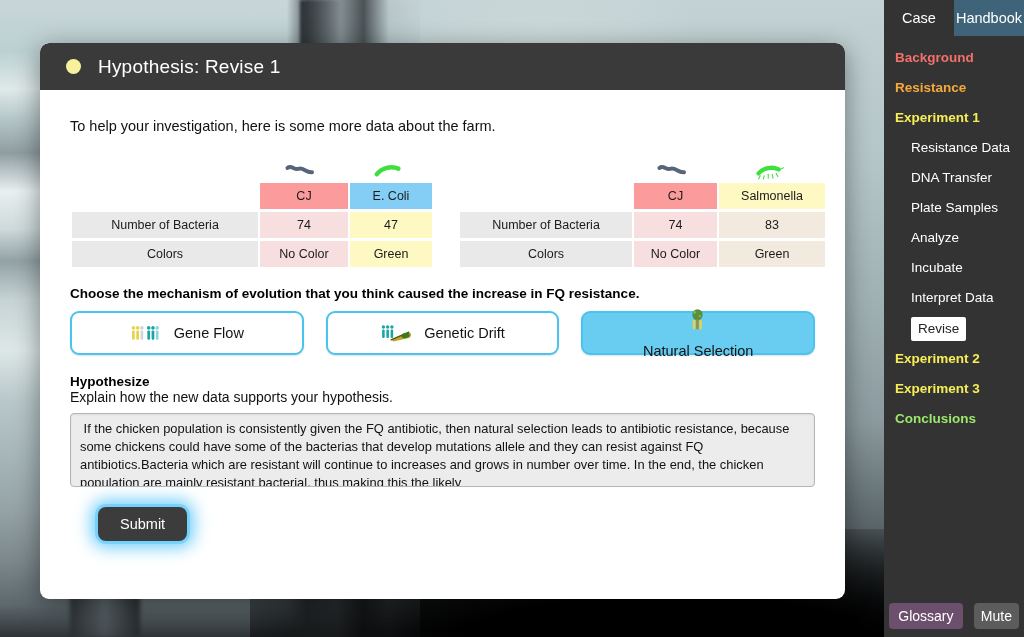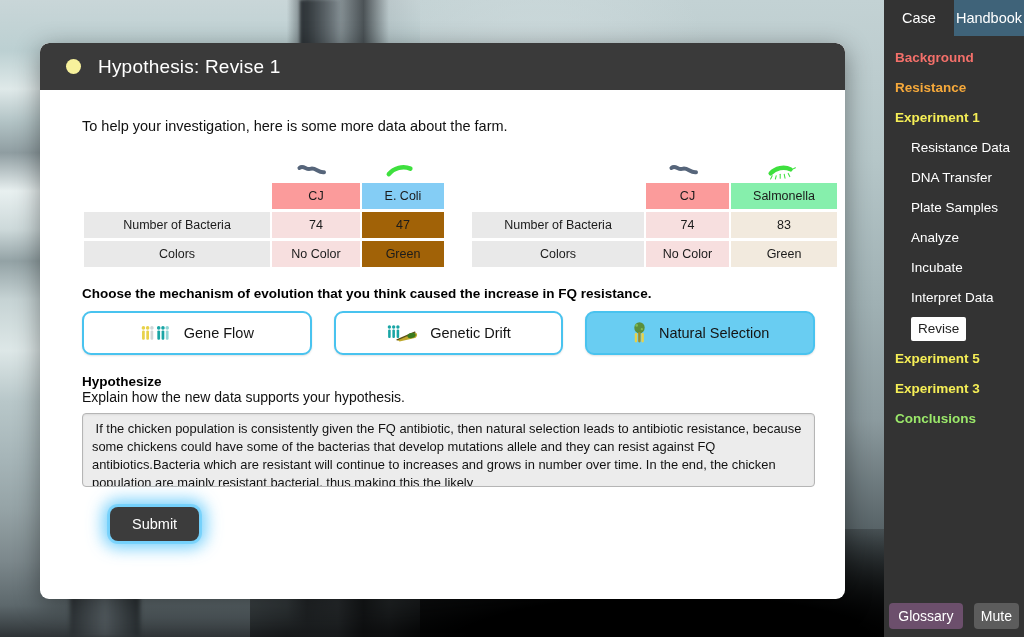--- a/index.html
+++ b/index.html
@@ -71,21 +71,21 @@
   #status-dot {
     width: 15px; height: 15px; border-radius: 50%;
     background: #f7f19c;
     margin-right: 17px;
     flex: 0 0 auto;
   }
   #modal-title {
     color: #ffffff; font-size: 19px; font-weight: 400;
     letter-spacing: .2px;
   }
-  #modal-body { padding: 28px 30px 0 42px; }
+  #modal-body { padding: 28px 30px 0 30px; }
 
   .intro {
     font-size: 14.5px; color: #111; margin-bottom: 18px;
   }
 
   
   .tables-row {
     display: flex; gap: 24px; margin-bottom: 6px;
   }
   .table-block { flex: 0 0 auto; }
@@ -99,22 +99,22 @@
   }
   .dtable td {
     height: 26px; text-align: center; vertical-align: middle;
     padding: 0 4px;
   }
   .lbl-cell { background: #e9e9e9; text-align: center !important; width: 186px; }
   .hdr-blank { background: transparent; }
   .hdr-cj { background: #fb9b9b; width: 88px; }
   .cell-cj { background: #f7dfdf; }
   .hdr-ecoli { background: #84cdf5; width: 82px; }
-  .cell-ecoli { background: #a16207; }
-  .hdr-salm { background: #86efac; width: 106px; }
+  .cell-ecoli { background: #fef9c3; }
+  .hdr-salm { background: #fef9c3; width: 106px; }
   .cell-salm { background: #f2eade; }
   .lbl-cell2 { width: 172px; }
   .hdr-cj2 { width: 83px; }
 
   
   .prompt {
     font-size: 13.5px; font-weight: bold; color: #000;
     margin: 16px 0 10px 0;
   }
   .mech-row { display: flex; gap: 22px; }
@@ -126,20 +126,21 @@
     background: #ffffff;
     display: flex; align-items: center; justify-content: center;
     gap: 10px;
     font-size: 14.5px; color: #141414;
     cursor: pointer;
     box-shadow: 0 1px 2px rgba(0,0,0,.12);
   }
   .mech-btn.selected {
     background: #69cdf2;
     border-color: #49c3ef;
+    flex-direction: column;
   }
   .mech-icon { width: 34px; height: 26px; display:block; flex:0 0 auto; }
 
   
   .hyp-title { font-size: 13.5px; font-weight: bold; color: #000; margin: 19px 0 0 0; }
   .hyp-sub { font-size: 14px; color: #111; margin-bottom: 8px; }
   .hyp-box {
     width: 100%; height: 74px;
     border: 1px solid #b5b5b5;
     background: #ececec;
@@ -396,21 +397,21 @@
     <div class="nav-item nav-top" style="color:#f4706a">Background</div>
     <div class="nav-item nav-top" style="color:#f6a93b">Resistance</div>
     <div class="nav-item nav-top" style="color:#f5ee56">Experiment 1</div>
     <div class="nav-item nav-sub">Resistance Data</div>
     <div class="nav-item nav-sub">DNA Transfer</div>
     <div class="nav-item nav-sub">Plate Samples</div>
     <div class="nav-item nav-sub">Analyze</div>
     <div class="nav-item nav-sub">Incubate</div>
     <div class="nav-item nav-sub">Interpret Data</div>
     <div class="nav-item nav-sub current">Revise</div>
-    <div class="nav-item nav-top" style="color:#f5ee56">Experiment 5</div>
+    <div class="nav-item nav-top" style="color:#f5ee56">Experiment 2</div>
     <div class="nav-item nav-top" style="color:#f5ee56">Experiment 3</div>
     <div class="nav-item nav-top" style="color:#9be86a">Conclusions</div>
   </div>
 
   <div id="panel-bottom">
     <div class="pbtn" id="glossary-btn">Glossary</div>
     <div class="pbtn" id="mute-btn">Mute</div>
   </div>
 
 </div>

